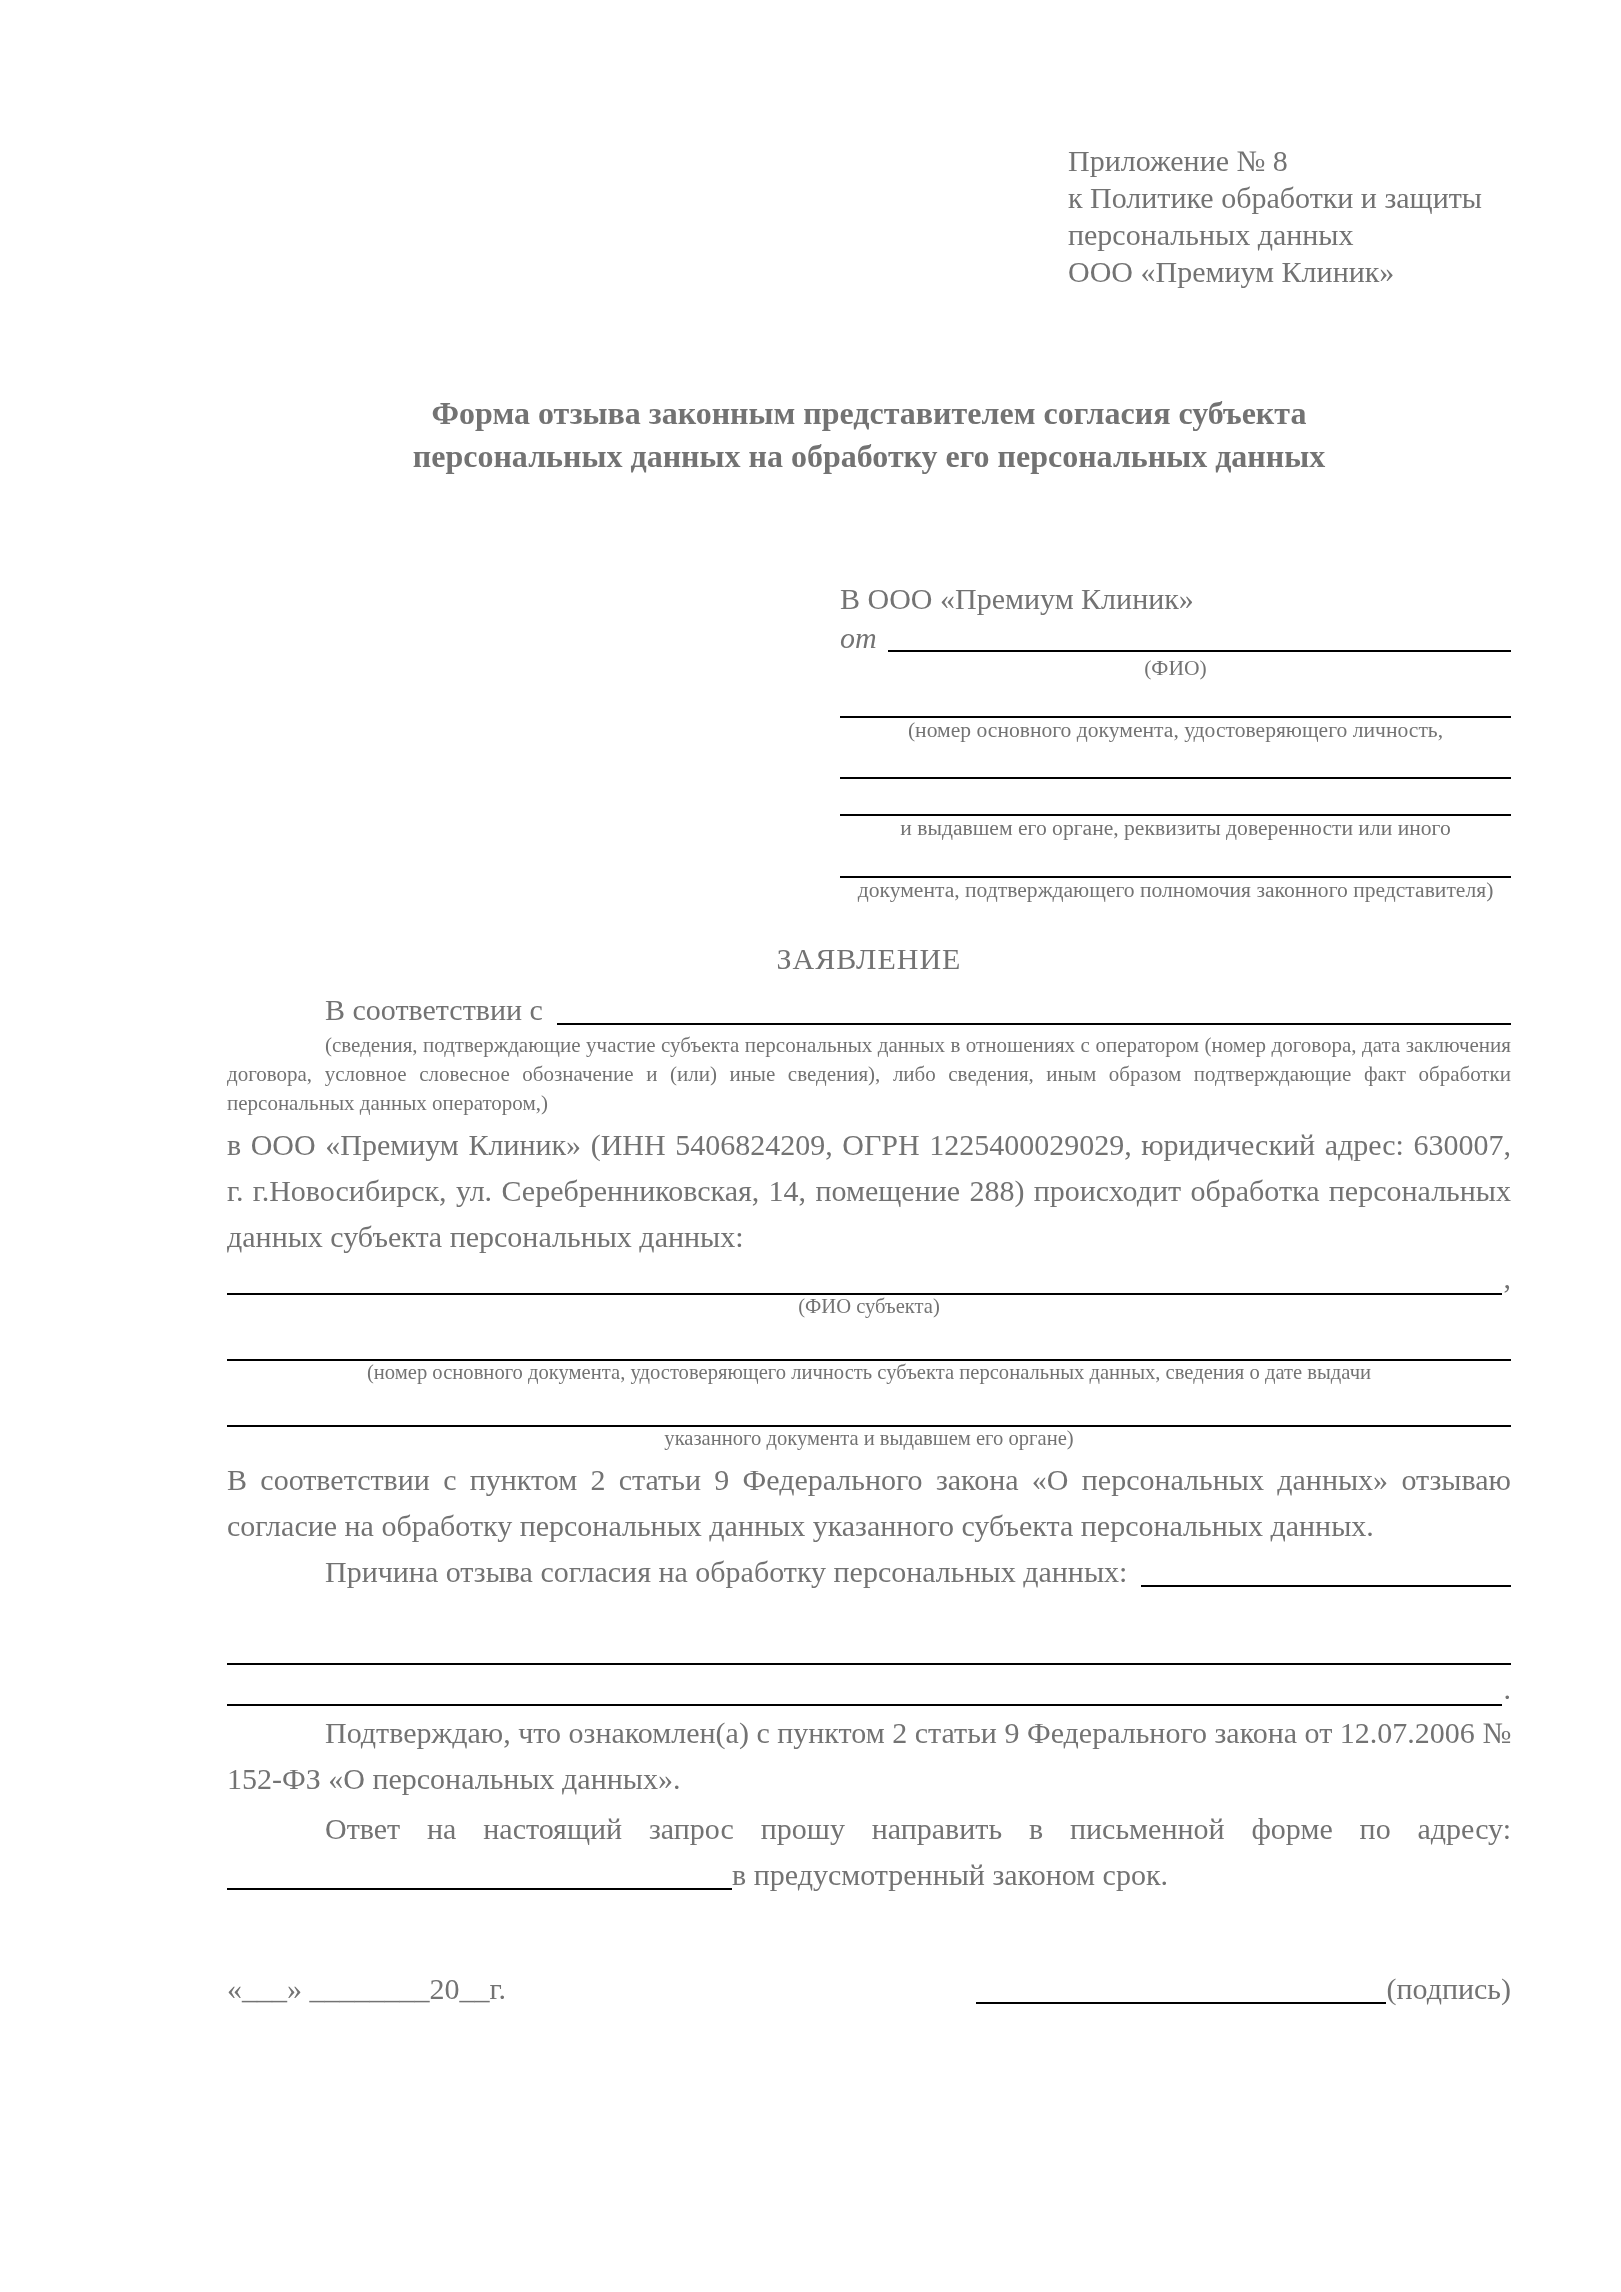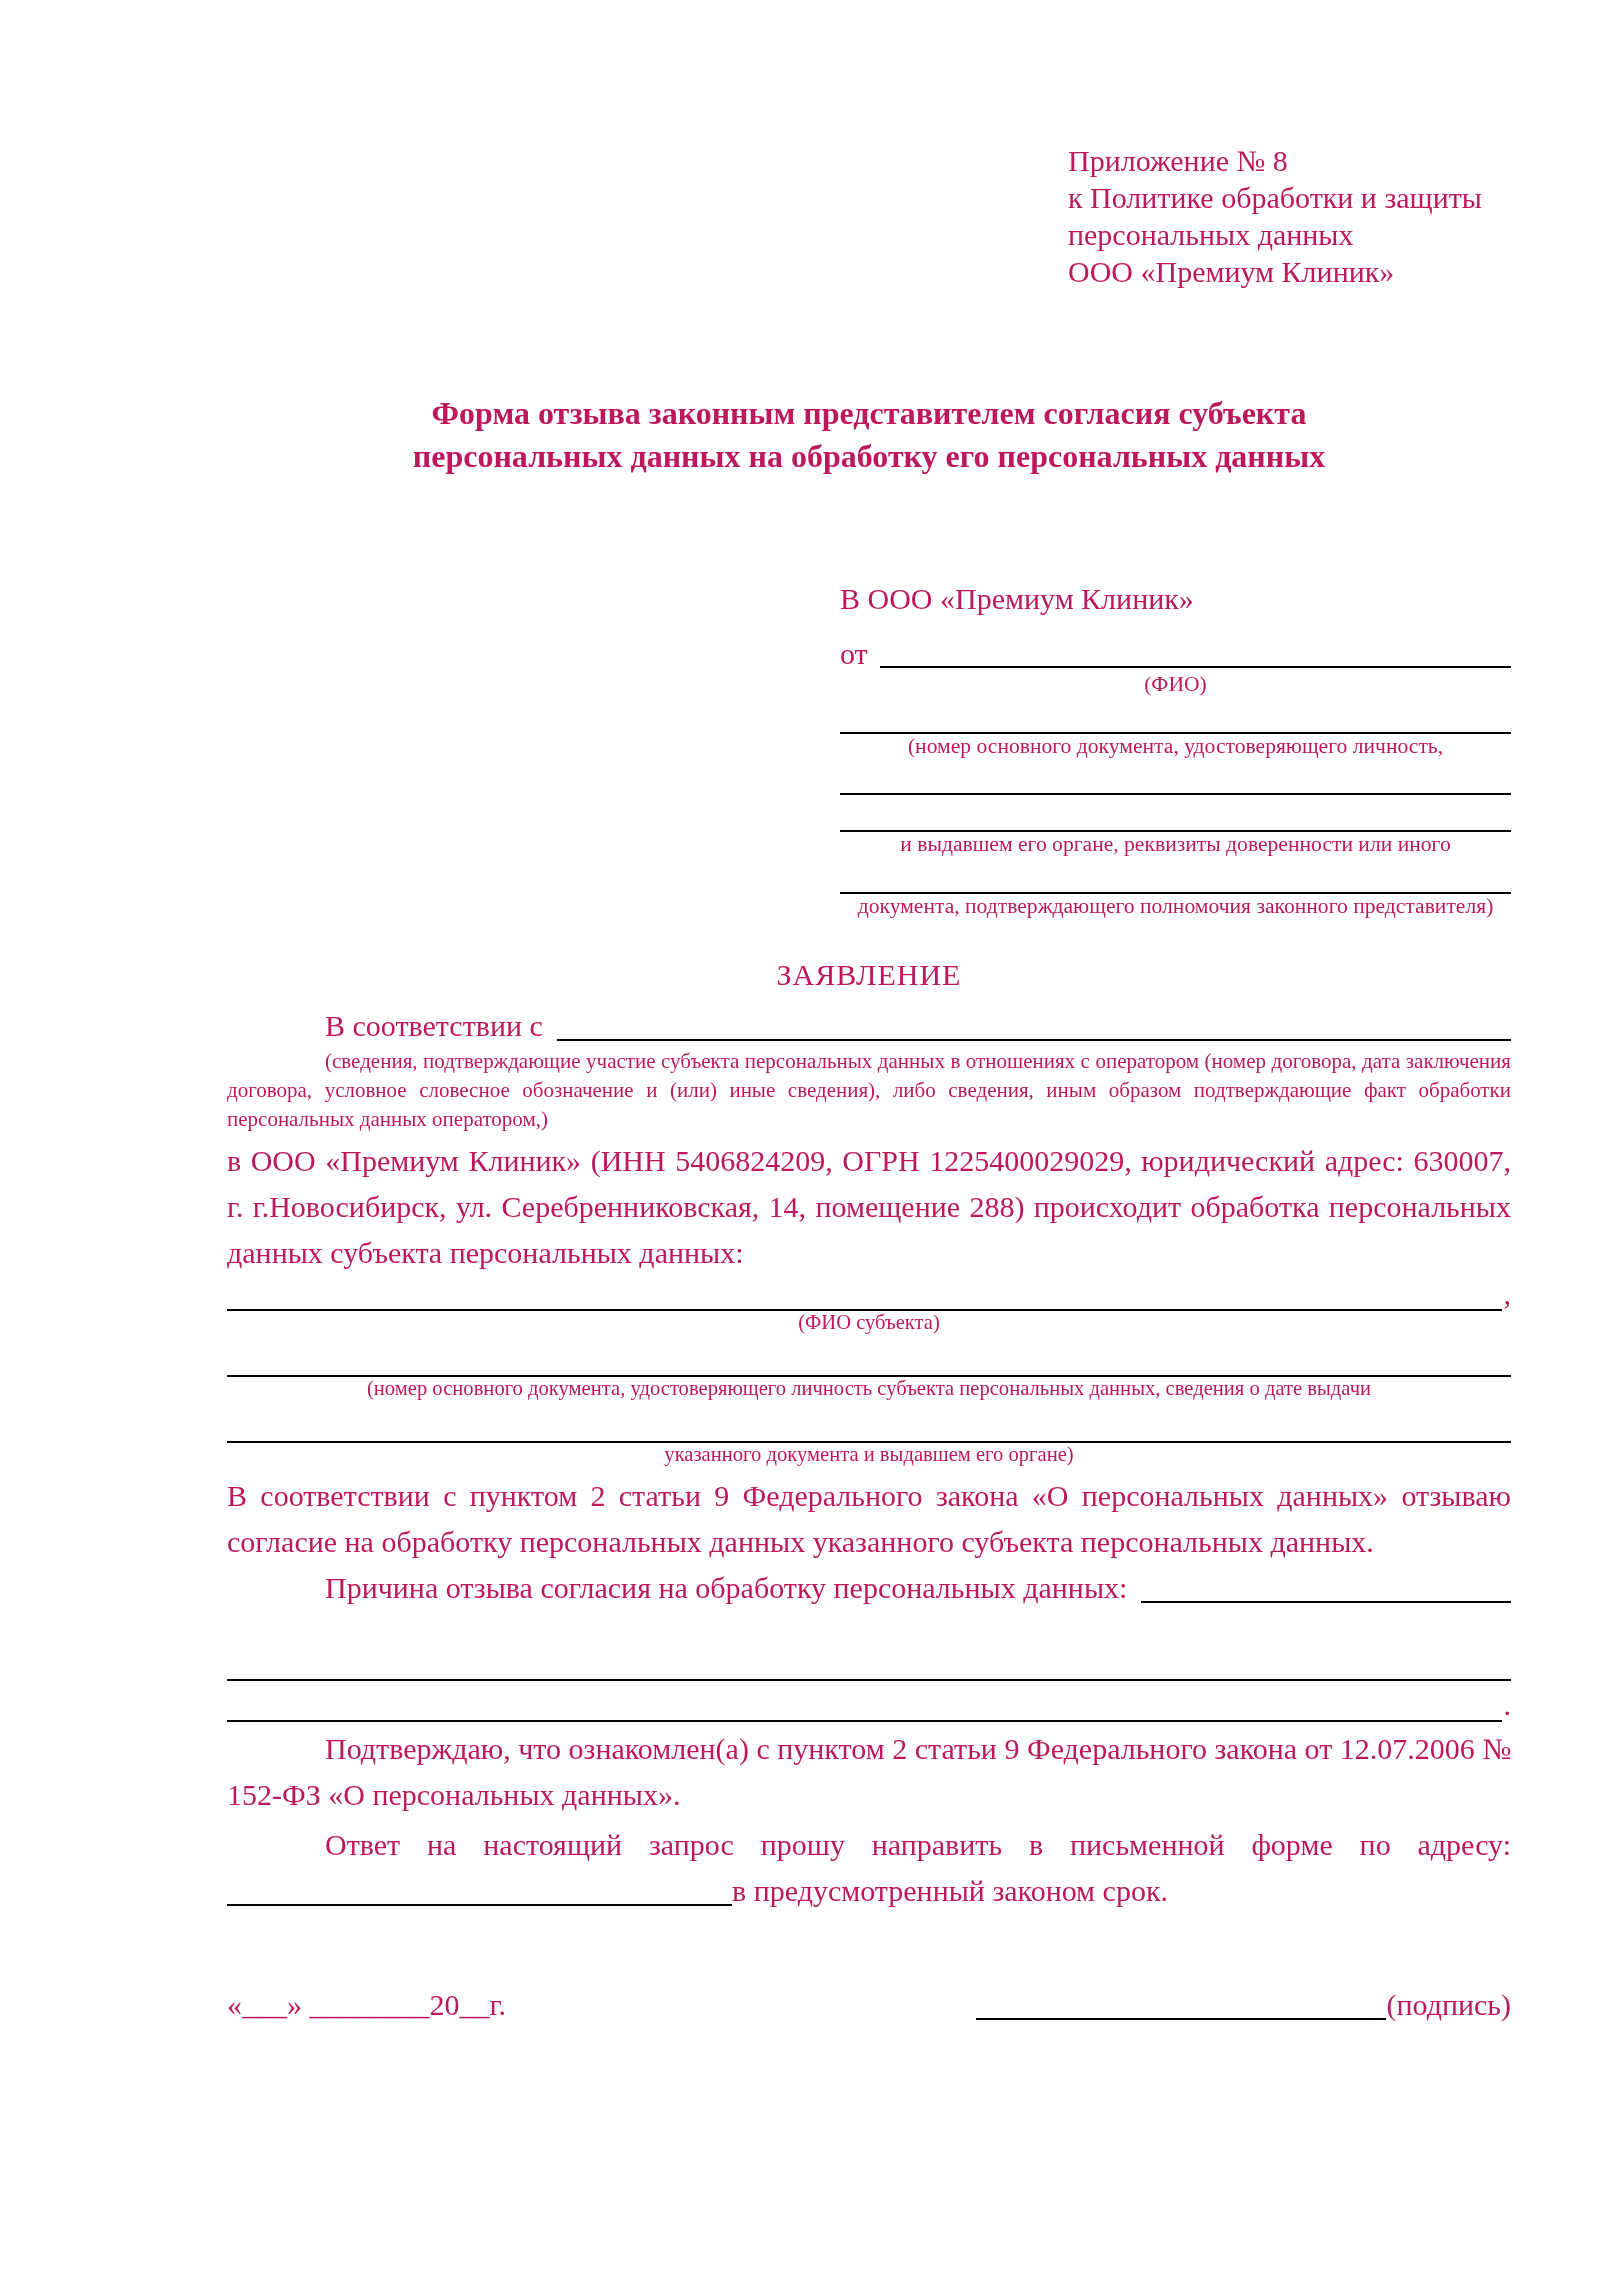--- a/index.html
+++ b/index.html
@@ -1,30 +1,30 @@
 <!DOCTYPE html>
 <html><head>
 <meta charset="utf-8">
 <style>
   * { margin:0; padding:0; box-sizing:border-box; }
   html, body { background:#ffffff; }
   .page {
     position:relative;
     width:1621px; height:2293px;
-    background:#ffffff; color:#be185d;
+    background:#ffffff; color:#737373;
     font-family:"Liberation Serif","DejaVu Serif",serif;
     padding:142px 110px 0 227px;
     overflow:hidden;
   }
   .annex { margin-left:841px; font-size:30px; line-height:37px; }
   .title { margin-top:102px; text-align:center; font-weight:bold; font-size:32px; line-height:43px; }
   .title span { display:block; }
 
   .addressee { margin-top:102px; margin-left:613px; font-size:30px; line-height:37px; }
-  .from-row { display:flex; margin-top:18px; }
+  .from-row { display:flex; margin-top:2px;font-style:italic; }
   .from-label { margin-right:11.8px; }
   .blank { border-bottom:2px solid #000; }
   .from-row .blank { flex:1; margin-bottom:3.9px; }
   .cap { font-size:21.6px; line-height:24.5px; text-align:center; }
   .addr-blank { height:37px; border-bottom:2px solid #000; }
 
   .heading { margin-top:37px; text-align:center; font-size:30px; line-height:39px; letter-spacing:1px; }
 
   .intro-row { display:flex; margin-top:9.8px; font-size:30px; line-height:43px; }
   .intro-label { margin-left:98px; margin-right:13.7px; white-space:nowrap; }

